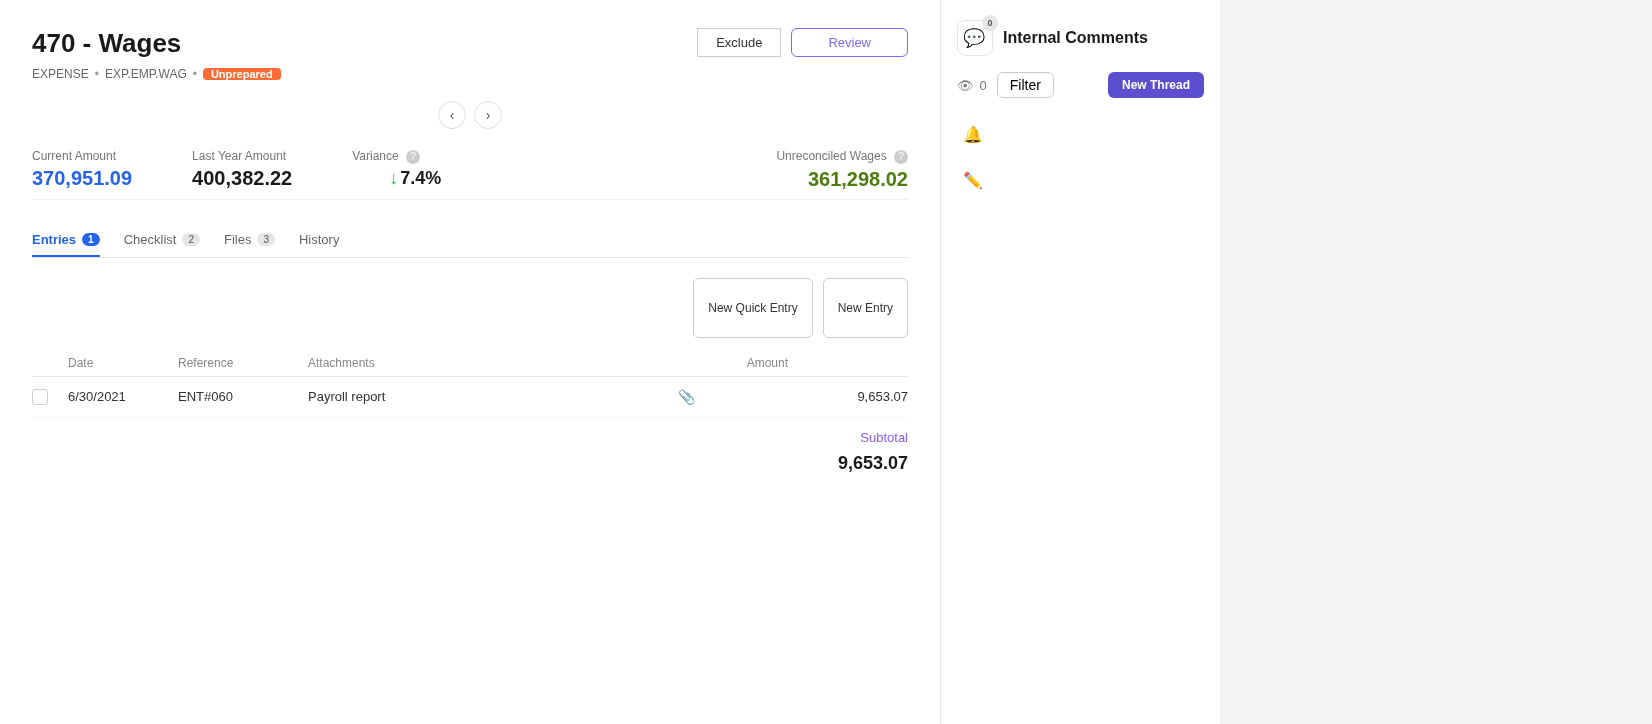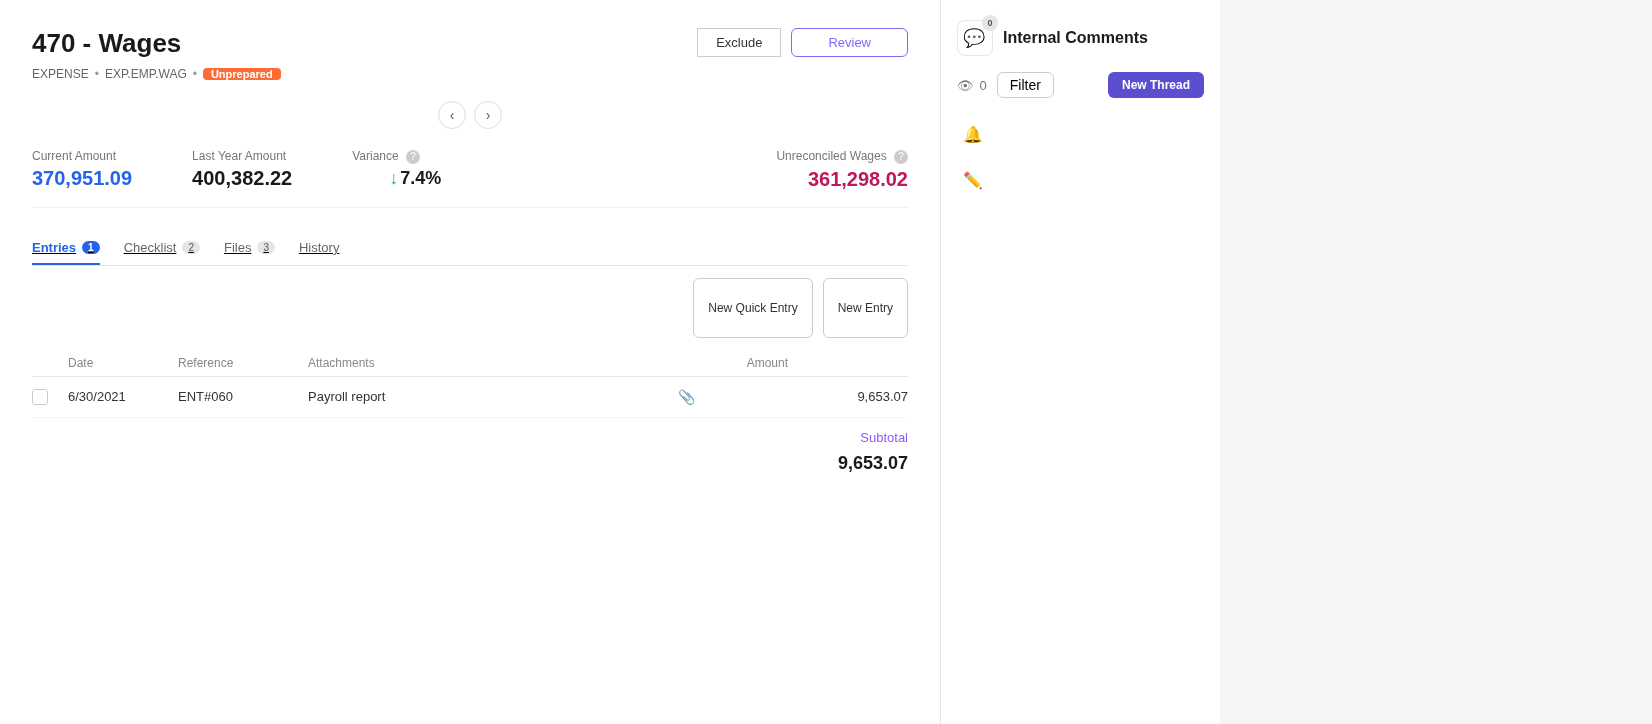--- a/index.html
+++ b/index.html
@@ -94,40 +94,40 @@
       justify-content: center;
       cursor: pointer;
       font-size: 14px;
       color: #555;
     }
 
     .metrics-row {
       display: flex;
       gap: 60px;
       margin-bottom: 24px;
-      padding-bottom: 16px;
+      padding-bottom: 8px;
       border-bottom: 1px solid #f0f0f0;
     }
 
     .metric-group { display: flex; flex-direction: column; gap: 4px; }
 
     .metric-label {
       font-size: 12px;
       color: #777;
     }
 
     .metric-value {
       font-size: 20px;
       font-weight: 600;
       color: #2563eb;
     }
 
     .metric-value.dark { color: #1a1a1a; }
     .metric-value.variance { color: #1a1a1a; font-size: 18px; margin-left: 37px; }
-    .metric-value.red { color: #be185d; }
+    .metric-value.red { color: #4d7c0f; }
 
     .variance-arrow { color: #22c55e; margin-right: 2px; }
 
     .metric-group.right { margin-left: auto; text-align: right; }
 
     .help-icon {
       display: inline-block;
       width: 14px;
       height: 14px;
       border-radius: 50%;
@@ -138,22 +138,21 @@
       line-height: 14px;
       margin-left: 4px;
       vertical-align: middle;
     }
 
     
     .tabs {
       display: flex;
       gap: 24px;
       border-bottom: 1px solid #e5e5e5;
-      margin-bottom: 12px;
-      text-decoration: underline;
+      margin-bottom: 20px;
     }
 
     .tab {
       padding: 8px 0;
       font-size: 13px;
       color: #666;
       cursor: pointer;
       border-bottom: 2px solid transparent;
       display: flex;
       align-items: center;

